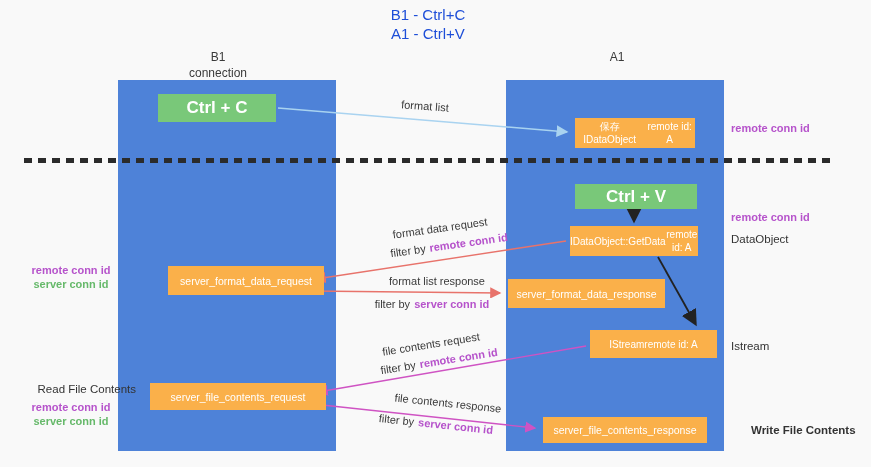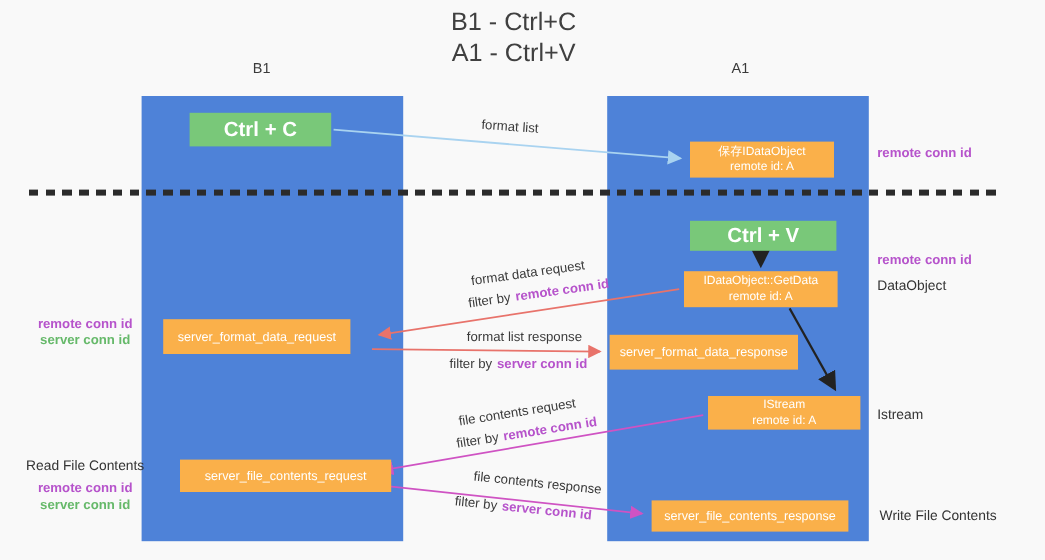--- a/index.html
+++ b/index.html
@@ -1,57 +1,58 @@
 <!DOCTYPE html>
 <html><head>
 <meta charset="utf-8">
 <style>
   html,body{margin:0;padding:0;background:#f9f9f9;font-family:"Liberation Sans",sans-serif;}
   .canvas{position:relative;width:871px;height:467px;background:#f9f9f9;overflow:hidden;}
 
   .title{position:absolute;left:268px;top:6px;width:320px;text-align:center;
-         font-size:21px;line-height:1.25;color:#404040;}
+         font-size:15px;line-height:1.25;color:#1d4ed8;}
   .hdr{position:absolute;width:150px;text-align:center;font-size:12px;line-height:1.3;color:#3a3a3a;}
 
   .lifeline{position:absolute;top:80px;width:218px;height:371px;background:#4e82d8;z-index:1;}
 
   .divider{position:absolute;left:24px;top:158px;width:808px;height:5px;z-index:2;
            background:repeating-linear-gradient(90deg,#2b2b2b 0 8px,transparent 8px 14px);}
 
   svg.arrows{position:absolute;left:0;top:0;z-index:3;pointer-events:none;}
 
   .node{position:absolute;z-index:4;display:flex;align-items:center;justify-content:center;
         color:#fff;text-align:center;box-sizing:border-box;}
   .node.orange{background:#fab04a;}
   .node.green{background:#79c879;font-size:17px;font-weight:bold;}
   .node.one-line{font-size:10.5px;}
-  .node.two-line{font-size:10px;line-height:1.3;flex-direction:column;}
+  .node.two-line{font-size:10px;line-height:1.3;flex-direction:row;}
 
   .arrow-label{position:absolute;z-index:5;font-size:11px;color:#3a3a3a;white-space:nowrap;}
   .id-purple{color:#b653cb;font-weight:bold;margin-left:4px;}
   .side{position:absolute;z-index:5;font-size:11.5px;color:#333;white-space:nowrap;}
   .side.purple{color:#b653cb;font-weight:bold;font-size:11px;}
   .side-group{position:absolute;z-index:5;width:130px;text-align:center;font-size:11px;
               line-height:1.3;white-space:nowrap;}
-  .side-group .black{color:#333;font-size:11.5px;margin-bottom:3px;}
+  .side-group .black{color:#333;font-size:11.5px;margin-bottom:3px;text-align:right;}
   .side-group .purple{color:#b653cb;font-weight:bold;}
   .side-group .green{color:#66b96a;font-weight:bold;}
 </style>
 </head>
 <body>
 
 <div class="canvas">
 
   <div class="title">
     <div>B1 - Ctrl+C</div>
     <div>A1 - Ctrl+V</div>
   </div>
 
   <div class="hdr" style="left:143px;top:50px;">
     <div>B1</div>
+    <div>connection</div>
   </div>
   <div class="hdr" style="left:542px;top:50px;">
     <div>A1</div>
   </div>
 
   <div class="lifeline" style="left:118px;"></div>
   <div class="lifeline" style="left:506px;"></div>
 
   <div class="divider"></div>
 
@@ -86,21 +87,21 @@
     <div>remote id: A</div>
   </div>
 
   <div class="node green" style="left:575px;top:184px;width:122px;height:25px;">Ctrl + V</div>
 
   <div class="node orange two-line" style="left:570px;top:226px;width:128px;height:30px;">
     <div>IDataObject::GetData</div>
     <div>remote id: A</div>
   </div>
 
-  <div class="node orange one-line" style="left:136px;top:266px;width:156px;height:29px;">server_format_data_request</div>
+  <div class="node orange one-line" style="left:168px;top:266px;width:156px;height:29px;">server_format_data_request</div>
 
   <div class="node orange one-line" style="left:508px;top:279px;width:157px;height:29px;">server_format_data_response</div>
 
   <div class="node orange two-line" style="left:590px;top:330px;width:127px;height:28px;">
     <div>IStream</div>
     <div>remote id: A</div>
   </div>
 
   <div class="node orange one-line" style="left:150px;top:383px;width:176px;height:27px;">server_file_contents_request</div>
 
@@ -125,21 +126,21 @@
 
   <div class="arrow-label" style="left:448px;top:403px;transform:translate(-50%,-50%) rotate(6deg);">file contents response</div>
   <div class="arrow-label" style="left:436px;top:424px;transform:translate(-50%,-50%) rotate(6deg);">
     <span>filter by</span><span class="id-purple">server conn id</span>
   </div>
 
   <div class="side purple" style="left:731px;top:122px;">remote conn id</div>
   <div class="side purple" style="left:731px;top:211px;">remote conn id</div>
   <div class="side" style="left:731px;top:233px;">DataObject</div>
   <div class="side" style="left:731px;top:340px;">Istream</div>
-  <div class="side" style="left:733px;top:424px;">Write File Contents</div>
+  <div class="side" style="left:751px;top:424px;font-weight:bold;">Write File Contents</div>
 
   <div class="side-group" style="left:6px;top:263px;">
     <div class="purple">remote conn id</div>
     <div class="green">server conn id</div>
   </div>
   <div class="side-group" style="left:6px;top:382px;">
     <div class="black">Read File Contents</div>
     <div class="purple">remote conn id</div>
     <div class="green">server conn id</div>
   </div>

